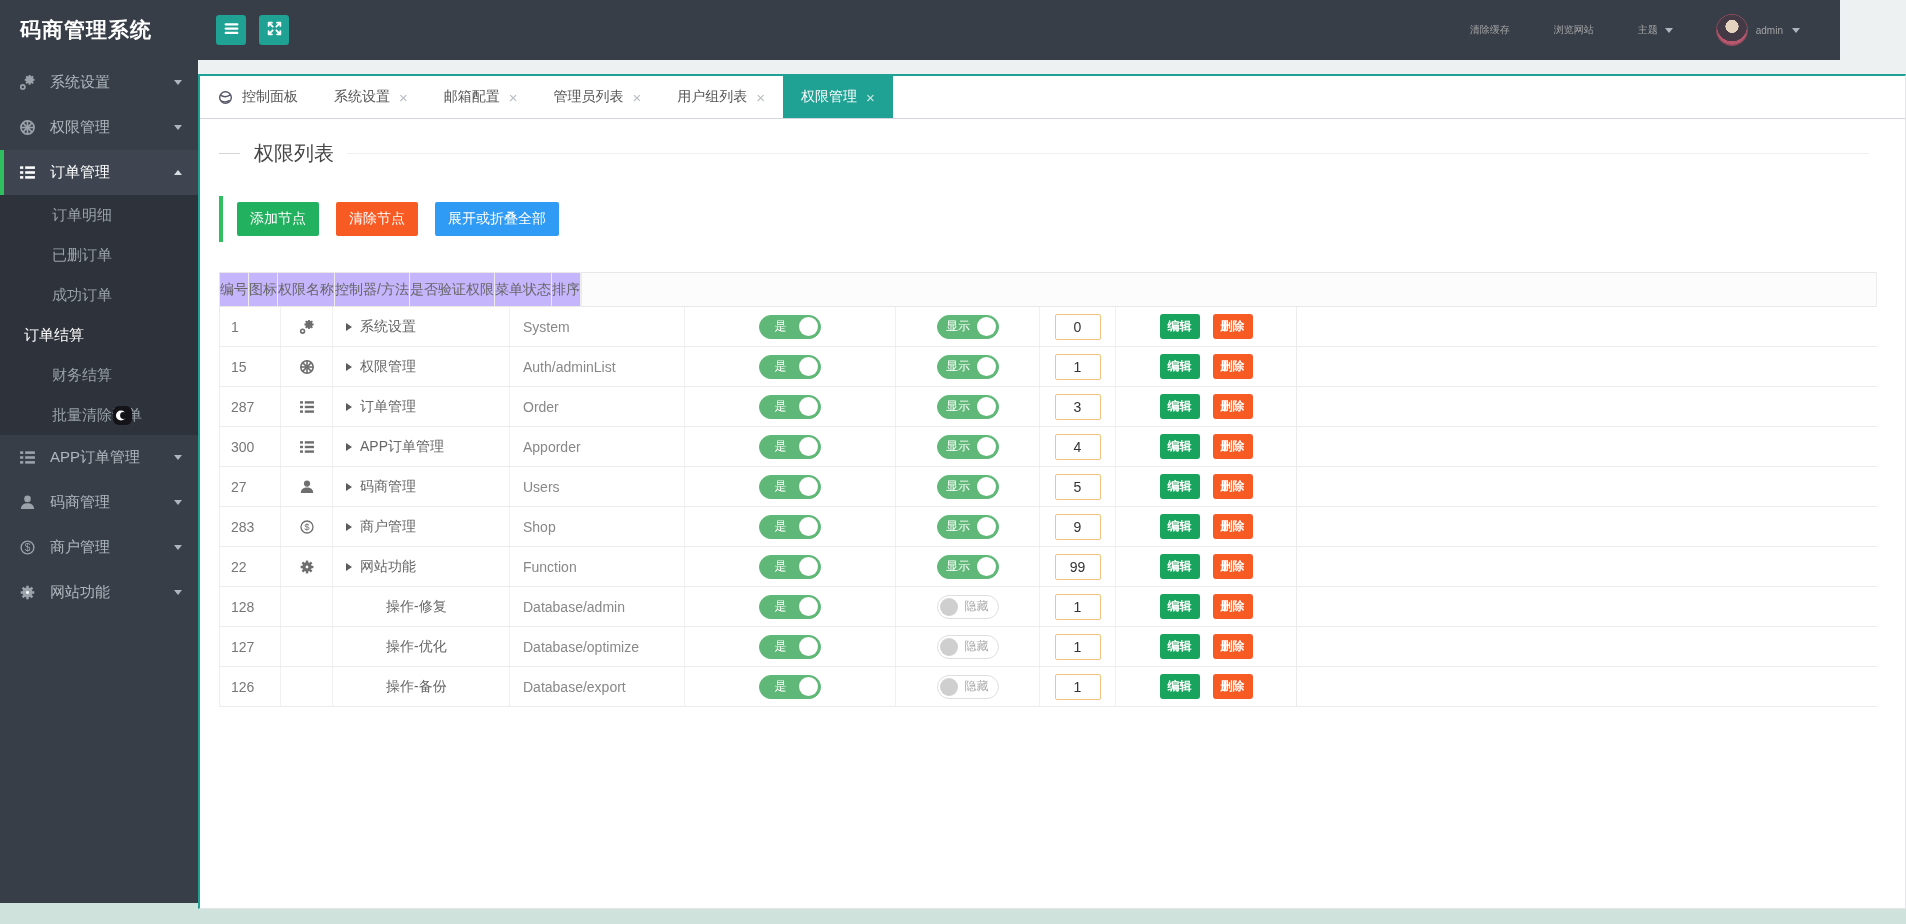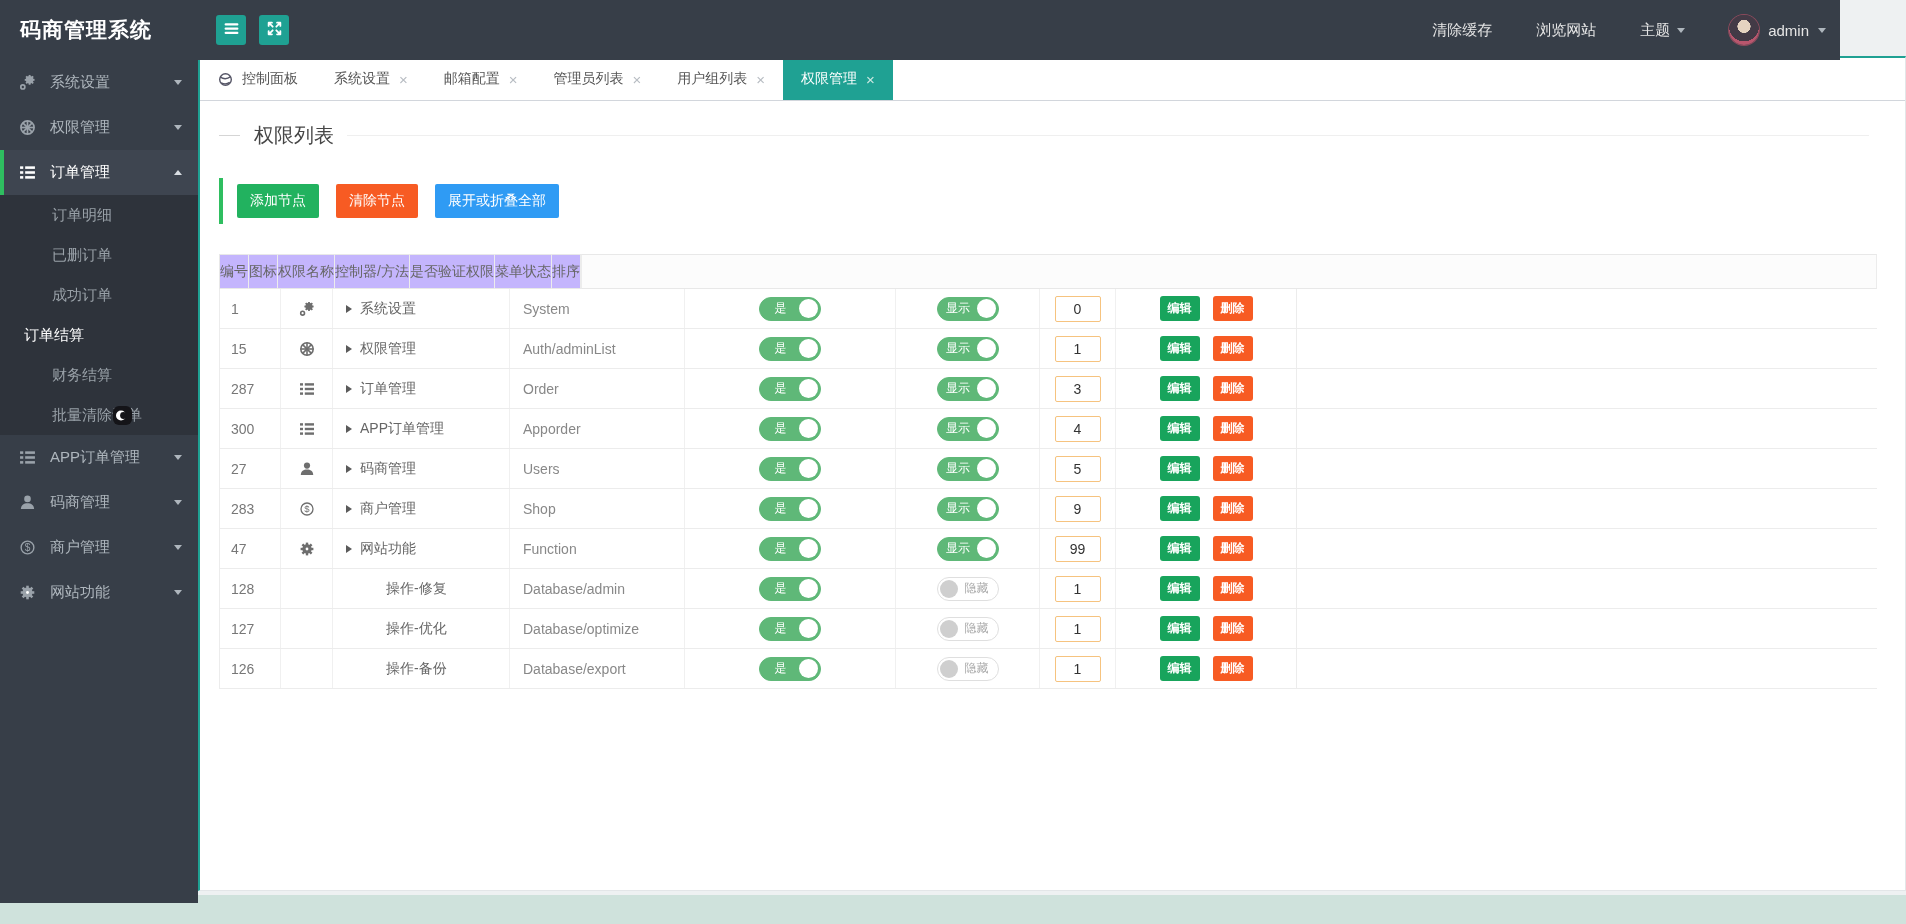--- a/index.html
+++ b/index.html
@@ -5,21 +5,21 @@
   html,body{margin:0;padding:0;}
   body{font-family:"Liberation Sans","DejaVu Sans",sans-serif;background:#cfe2dc;}
   #app{position:relative;width:1906px;height:924px;overflow:hidden;background:#eef1f2;}
 
   
   .topbar{position:absolute;top:0;left:0;width:1840px;height:60px;background:var(--dark);display:flex;align-items:center;z-index:5;}
   .brand{width:198px;box-sizing:border-box;padding-left:20px;color:#fff;font-size:21px;font-weight:bold;letter-spacing:1px;flex-shrink:0;}
   .topbar-btn{width:30px;height:30px;background:var(--accent);border-radius:3px;color:#fff;display:flex;align-items:center;justify-content:center;margin-right:13px;cursor:pointer;}
   .topbar-btn svg{width:17px;height:17px;}
   .tb-first{margin-left:18px;}
-  .topbar-right{margin-left:auto;display:flex;align-items:center;gap:44px;padding-right:14px;color:#e5e5e5;font-size:15px;}
+  .topbar-right{margin-left:auto;display:flex;align-items:center;gap:44px;padding-right:40px;color:#a3a3a3;font-size:10px;}
   .topbar-link{display:flex;align-items:center;gap:7px;cursor:pointer;}
   .caret-down{width:0;height:0;border-left:4.5px solid transparent;border-right:4.5px solid transparent;border-top:5px solid #aeb6bd;display:inline-block;}
   .caret-up{width:0;height:0;border-left:4.5px solid transparent;border-right:4.5px solid transparent;border-bottom:5px solid #d8dde2;display:inline-block;}
   .userbox{display:flex;align-items:center;gap:9px;cursor:pointer;}
   .avatar{width:30px;height:30px;border-radius:50%;background:radial-gradient(circle at 50% 38%, #e5d3c0 0 27%, #433a46 28% 62%, #b8566d 63% 100%);box-shadow:0 0 0 1px #8d4a5c;}
 
   
   .strip{position:absolute;left:0;bottom:0;width:1906px;height:29px;background:var(--strip);}
 
   
@@ -30,21 +30,21 @@
   .side-item .caret-down,.side-item .caret-up{margin-left:auto;}
   .side-item.active{background:#3e4550;color:#fff;border-left:4px solid #2fbe60;padding-left:14px;}
   .side-item.active .icon{color:#fff;}
   .submenu{background:#2e333b;overflow:hidden;}
   .submenu:empty{display:none;}
   .sub-item{height:40px;display:flex;align-items:center;padding-left:52px;color:#99a1a8;font-size:15px;cursor:pointer;}
   .sub-item.hovered{color:#fff;padding-left:24px;}
   .mouse-cursor{position:absolute;left:112px;top:345px;width:22px;height:22px;z-index:9;pointer-events:none;}
 
   
-  .panel{position:absolute;top:56px;left:198px;width:1708px;height:835px;box-sizing:border-box;background:#fff;border-top:2px solid var(--accent);border-left:2px solid var(--accent);border-right:1px solid #e3e6e8;border-bottom:1px solid #e3e6e8;overflow:hidden;z-index:3;}
+  .panel{position:absolute;top:74px;left:198px;width:1708px;height:835px;box-sizing:border-box;background:#fff;border-top:2px solid var(--accent);border-left:2px solid var(--accent);border-right:1px solid #e3e6e8;border-bottom:1px solid #e3e6e8;overflow:hidden;z-index:3;}
 
   
   .tabbar{height:42px;display:flex;border-bottom:1px solid #d2d6dc;background:#fff;}
   .tab{display:flex;align-items:center;gap:9px;padding:0 18px;font-size:14px;color:#555;cursor:pointer;white-space:nowrap;}
   .tab-icon{display:flex;align-items:center;color:#556;}
   .tab-icon:empty{display:none;}
   .tab-icon svg{width:15px;height:15px;}
   .tab-close{color:#b7bcc2;font-size:15px;line-height:1;cursor:pointer;}
   .tab-close::before{content:"×";}
   .tab.active{background:var(--accent);color:#fff;}
@@ -613,21 +613,21 @@
               </div>
               <div class="tcell cw7">
                 <input class="sort-input" value="9" style="">
               </div>
               <div class="tcell cw8">
                 <button class="mini-btn edit">编辑</button>
                 <button class="mini-btn del">删除</button>
               </div>
             </div>
             <div class="trow">
-              <div class="tcell cw1">47</div>
+              <div class="tcell cw1">22</div>
               <div class="tcell cw2">
                 <span class="row-icon">
                   <svg viewBox="0 0 16 16" stroke="currentColor" fill="none">
                     <g transform="translate(8,8)">
                       <line x1="0" y1="-6.4" x2="0" y2="6.4" stroke-width="2.4"></line>
                       <line x1="-6.4" y1="0" x2="6.4" y2="0" stroke-width="2.4"></line>
                       <line x1="-4.6" y1="-4.6" x2="4.6" y2="4.6" stroke-width="2.4"></line>
                       <line x1="-4.6" y1="4.6" x2="4.6" y2="-4.6" stroke-width="2.4"></line>
                       <circle cx="0" cy="0" r="3.4" stroke-width="2.6"></circle>
                       <circle cx="0" cy="0" r="1.4" fill="#fff" stroke="none"></circle>

